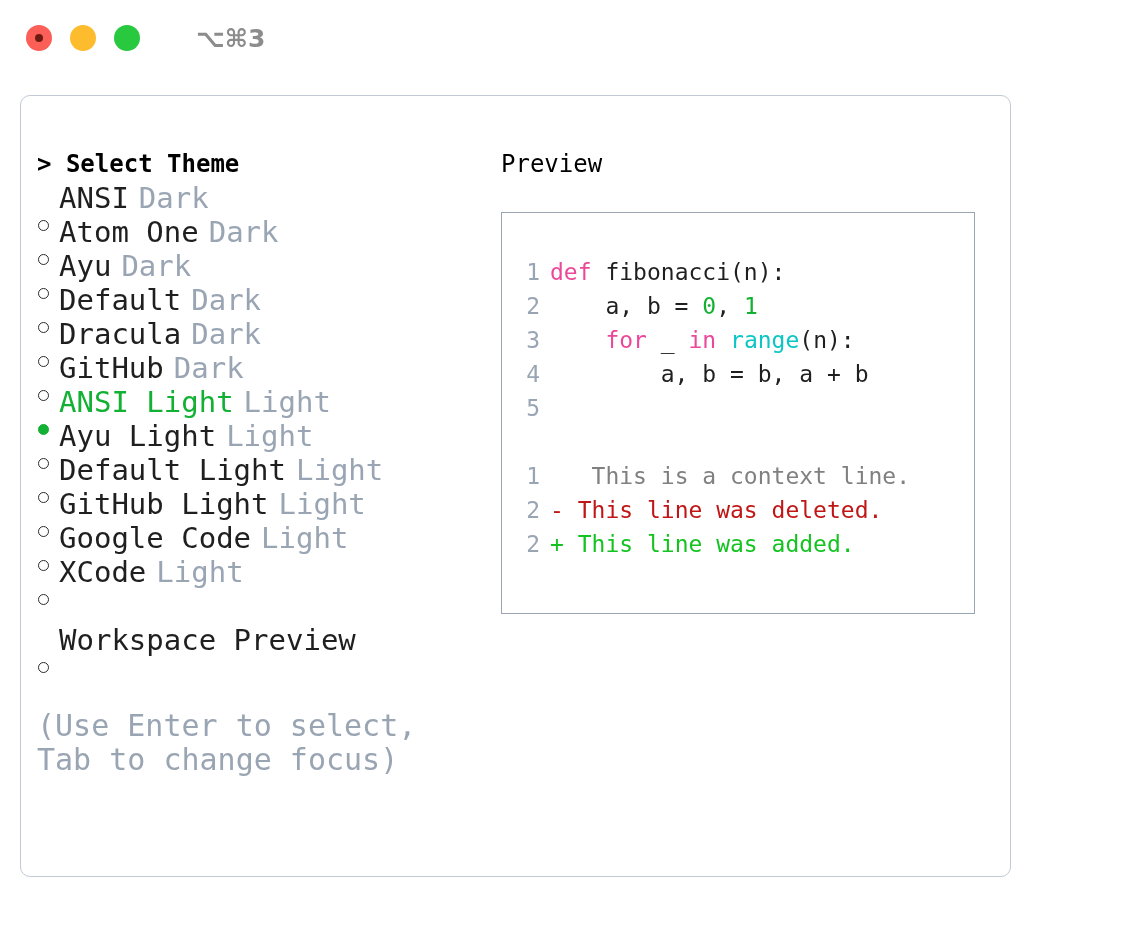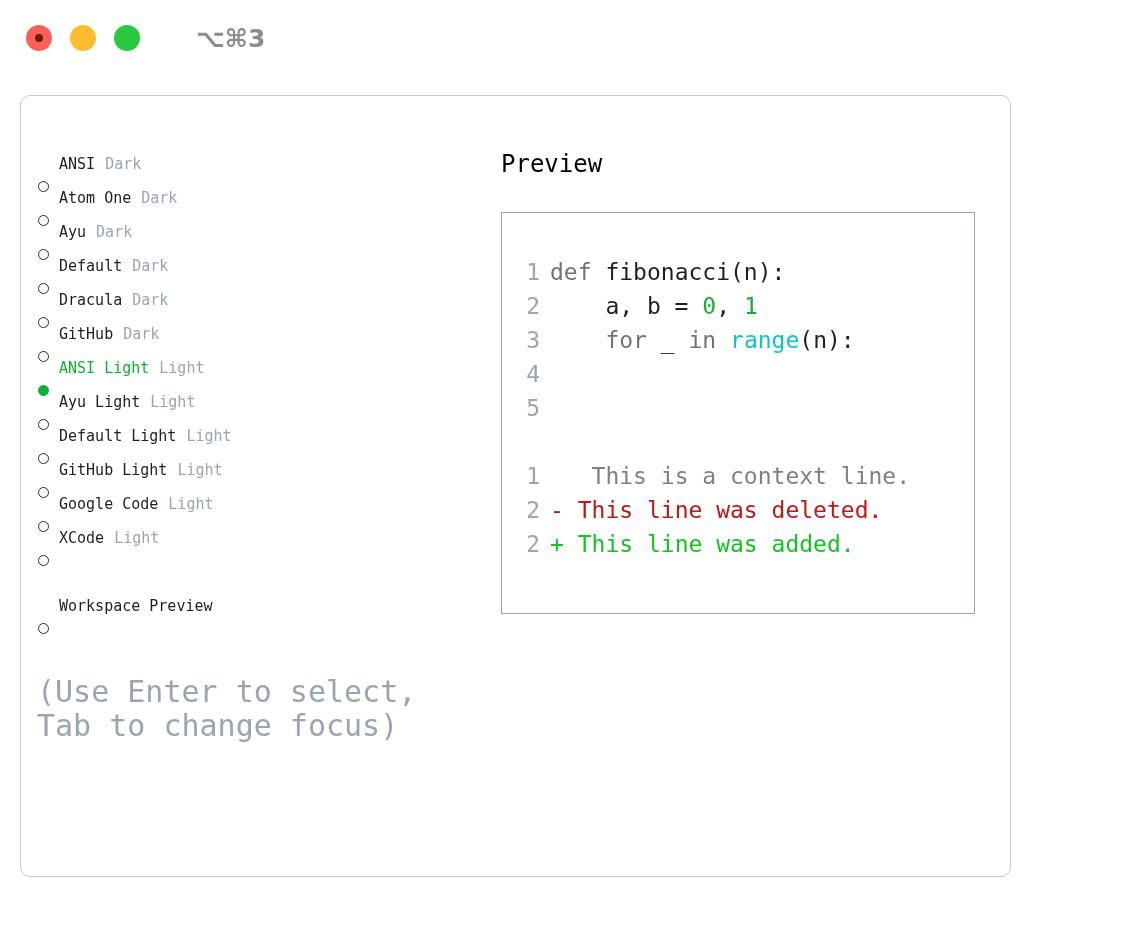--- a/index.html
+++ b/index.html
@@ -93,21 +93,21 @@
     color: #000000;
     line-height: 34px;
     white-space: pre;
   }
   .theme-list { margin-top: 0px; }
   .opt-row {
     display: flex;
     align-items: baseline;
     line-height: 34px;
     height: 34px;
-    font-size: 15px;
+    font-size: 29px;
     white-space: pre;
   }
   .bullet {
     width: 22px;
     flex: 0 0 22px;
     font-size: 20px;
     color: #1f1f1f;
     line-height: 34px;
     position: relative;
   }
@@ -190,21 +190,21 @@
     width: 26px;
     flex: 0 0 26px;
     text-align: right;
     color: #9aa5b4;
     margin-right: 10px;
   }
   .code-text { color: #1f1f1f; }
   .blank-line { height: 34px; }
 
   
-  .tok-kw   { color: #737373; text-align: right; }
+  .tok-kw   { color: #ec4899; text-align: right; }
   .tok-fn   { color: #0cc5c5; }
   .tok-num  { color: #13b132; }
   .tok-plain{ color: #1f1f1f; }
   .tok-ctx  { color: #808080; }
   .tok-del  { color: #c01616; }
   .tok-add  { color: #13c320; }
 </style>
 </head>
 <body>
 
@@ -214,20 +214,21 @@
     <span class="dot yellow"></span>
     <span class="dot green"></span>
   </div>
   <div class="shortcut">⌥⌘3</div>
 </div>
 
 <div class="window">
   <div class="cols">
 
     <div class="left-col">
+      <div class="section-title">&gt; Select Theme</div>
       <div class="theme-list" id="theme-list">
           <div class="opt-row"><span class="bullet off"><span class="mark"></span></span><span class="opt-label">ANSI</span><span class="opt-tag">Dark</span></div>
           <div class="opt-row"><span class="bullet off"><span class="mark"></span></span><span class="opt-label">Atom One</span><span class="opt-tag">Dark</span></div>
           <div class="opt-row"><span class="bullet off"><span class="mark"></span></span><span class="opt-label">Ayu</span><span class="opt-tag">Dark</span></div>
           <div class="opt-row"><span class="bullet off"><span class="mark"></span></span><span class="opt-label">Default</span><span class="opt-tag">Dark</span></div>
           <div class="opt-row"><span class="bullet off"><span class="mark"></span></span><span class="opt-label">Dracula</span><span class="opt-tag">Dark</span></div>
           <div class="opt-row"><span class="bullet off"><span class="mark"></span></span><span class="opt-label">GitHub</span><span class="opt-tag">Dark</span></div>
           <div class="opt-row selected"><span class="bullet on"><span class="mark"></span></span><span class="opt-label">ANSI Light</span><span class="opt-tag">Light</span></div>
           <div class="opt-row"><span class="bullet off"><span class="mark"></span></span><span class="opt-label">Ayu Light</span><span class="opt-tag">Light</span></div>
           <div class="opt-row"><span class="bullet off"><span class="mark"></span></span><span class="opt-label">Default Light</span><span class="opt-tag">Light</span></div>
@@ -245,21 +246,21 @@
       <div class="hint">(Use Enter to select, Tab to change focus)</div>
     </div>
 
     <div class="right-col">
       <div class="preview-title">Preview</div>
       <div class="preview-box">
         <div class="code-area" id="code-area">
             <div class="code-line"><span class="gutter">1</span><span class="code-text"><span class="tok-kw">def</span><span class="tok-plain"> fibonacci(n):</span></span></div>
             <div class="code-line"><span class="gutter">2</span><span class="code-text"><span class="tok-plain">    a, b = </span><span class="tok-num">0</span><span class="tok-plain">, </span><span class="tok-num">1</span></span></div>
             <div class="code-line"><span class="gutter">3</span><span class="code-text"><span class="tok-plain">    </span><span class="tok-kw">for</span><span class="tok-plain"> _ </span><span class="tok-kw">in</span><span class="tok-plain"> </span><span class="tok-fn">range</span><span class="tok-plain">(n):</span></span></div>
-            <div class="code-line"><span class="gutter">4</span></div>
+            <div class="code-line"><span class="gutter">4</span><span class="code-text"><span class="tok-plain">        a, b = b, a + b</span></span></div>
             <div class="code-line"><span class="gutter">5</span></div>
             <div class="blank-line"></div>
             <div class="code-line"><span class="gutter">1</span><span class="tok-ctx"> </span><span class="tok-ctx">  This is a context line.</span></div>
             <div class="code-line"><span class="gutter">2</span><span class="tok-del">-</span><span class="tok-del"> This line was deleted.</span></div>
             <div class="code-line"><span class="gutter">2</span><span class="tok-add">+</span><span class="tok-add"> This line was added.</span></div>
           </div>
       </div>
     </div>
 
   </div>

